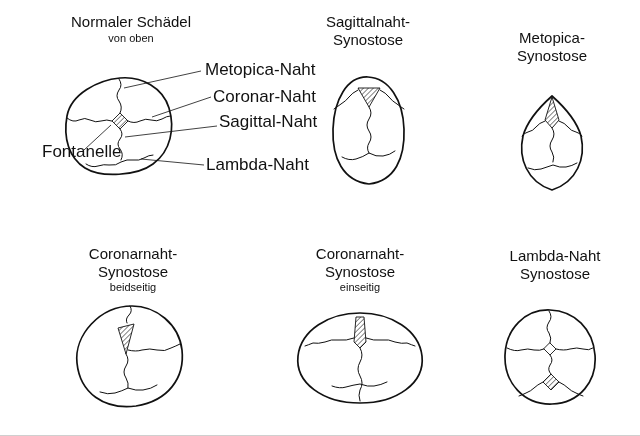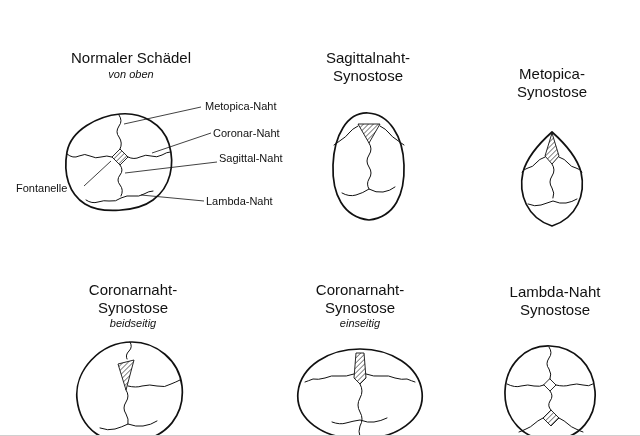--- a/index.html
+++ b/index.html
@@ -1,24 +1,24 @@
 <!DOCTYPE html>
 <html><head>
 <meta charset="utf-8">
 <style>
   html,body{margin:0;padding:0;background:#fff;}
   #canvas{
     position:relative;width:640px;height:436px;background:#fff;overflow:hidden;
     font-family:"Liberation Sans","DejaVu Sans",sans-serif;color:#111;
   }
-  .panel{position:absolute;margin-top:36px;}
+  .panel{position:absolute;}
   .ct{position:absolute;transform:translateX(-50%);white-space:nowrap;text-align:center;}
   .title{font-size:15px;line-height:18px;color:#111;}
-  .sub{font-size:11px;line-height:13px;color:#111;font-style:italic;}
-  .ann{position:absolute;font-size:11px;line-height:12px;white-space:nowrap;color:#111;}
+  .sub{font-size:11px;line-height:13px;color:#111;}
+  .ann{position:absolute;font-size:17px;line-height:12px;white-space:nowrap;color:#111;}
   svg{position:absolute;overflow:visible;}
   .edge{position:absolute;left:0;right:0;bottom:0;height:1px;background:#cfcfcf;}
 </style>
 </head>
 <body>
 
 <div id="canvas">
 
   <section class="panel" style="left:0;top:0;width:290px;height:218px">
     <div class="ct title" style="left:131px;top:13px">Normaler Schädel</div>
@@ -45,21 +45,21 @@
         <line x1="207" y1="78" x2="115" y2="89"></line>
         <line x1="194" y1="117" x2="131" y2="111"></line>
         <line x1="74" y1="102" x2="101" y2="77"></line>
       </g>
     </svg>
 
     <div class="ann" style="left:205px;top:64px">Metopica-Naht</div>
     <div class="ann" style="left:213px;top:91px">Coronar-Naht</div>
     <div class="ann" style="left:219px;top:116px">Sagittal-Naht</div>
     <div class="ann" style="left:206px;top:159px">Lambda-Naht</div>
-    <div class="ann" style="left:16px;top:146px">Fontanelle</div>
+    <div class="ann" style="left:42px;top:146px">Fontanelle</div>
   </section>
 
   <section class="panel" style="left:290px;top:0;width:160px;height:218px">
     <div class="ct title" style="left:78px;top:13px">Sagittalnaht-</div>
     <div class="ct title" style="left:78px;top:31px">Synostose</div>
 
     <svg width="160" height="130" viewBox="0 0 160 130" style="left:0;top:62px">
       <defs>
         <pattern id="hatch2" width="3.5" height="3.5" patternUnits="userSpaceOnUse" patternTransform="rotate(45)">
           <line x1="0" y1="0" x2="0" y2="3.5" stroke="#222" stroke-width="1.1"></line>

